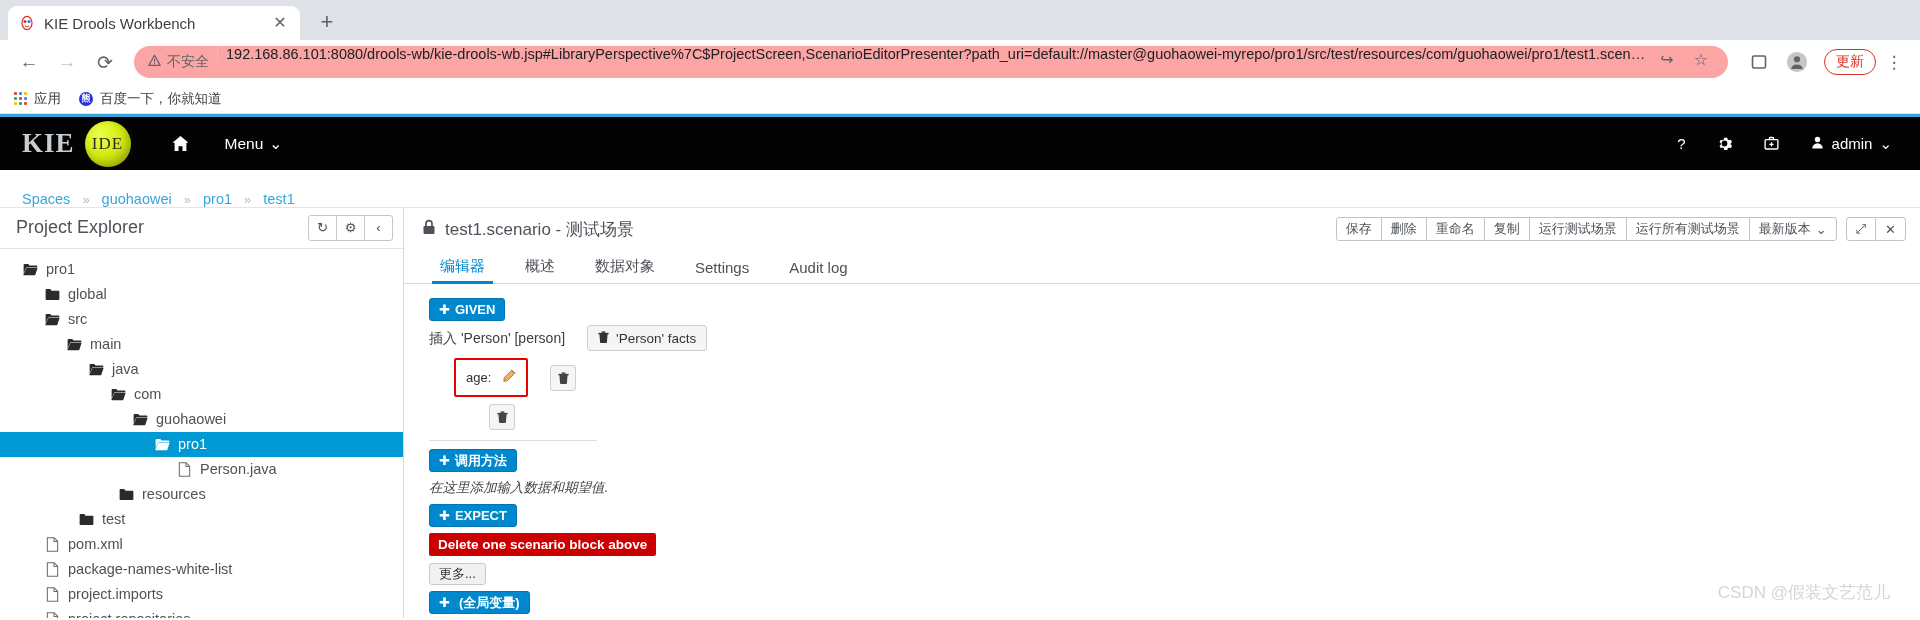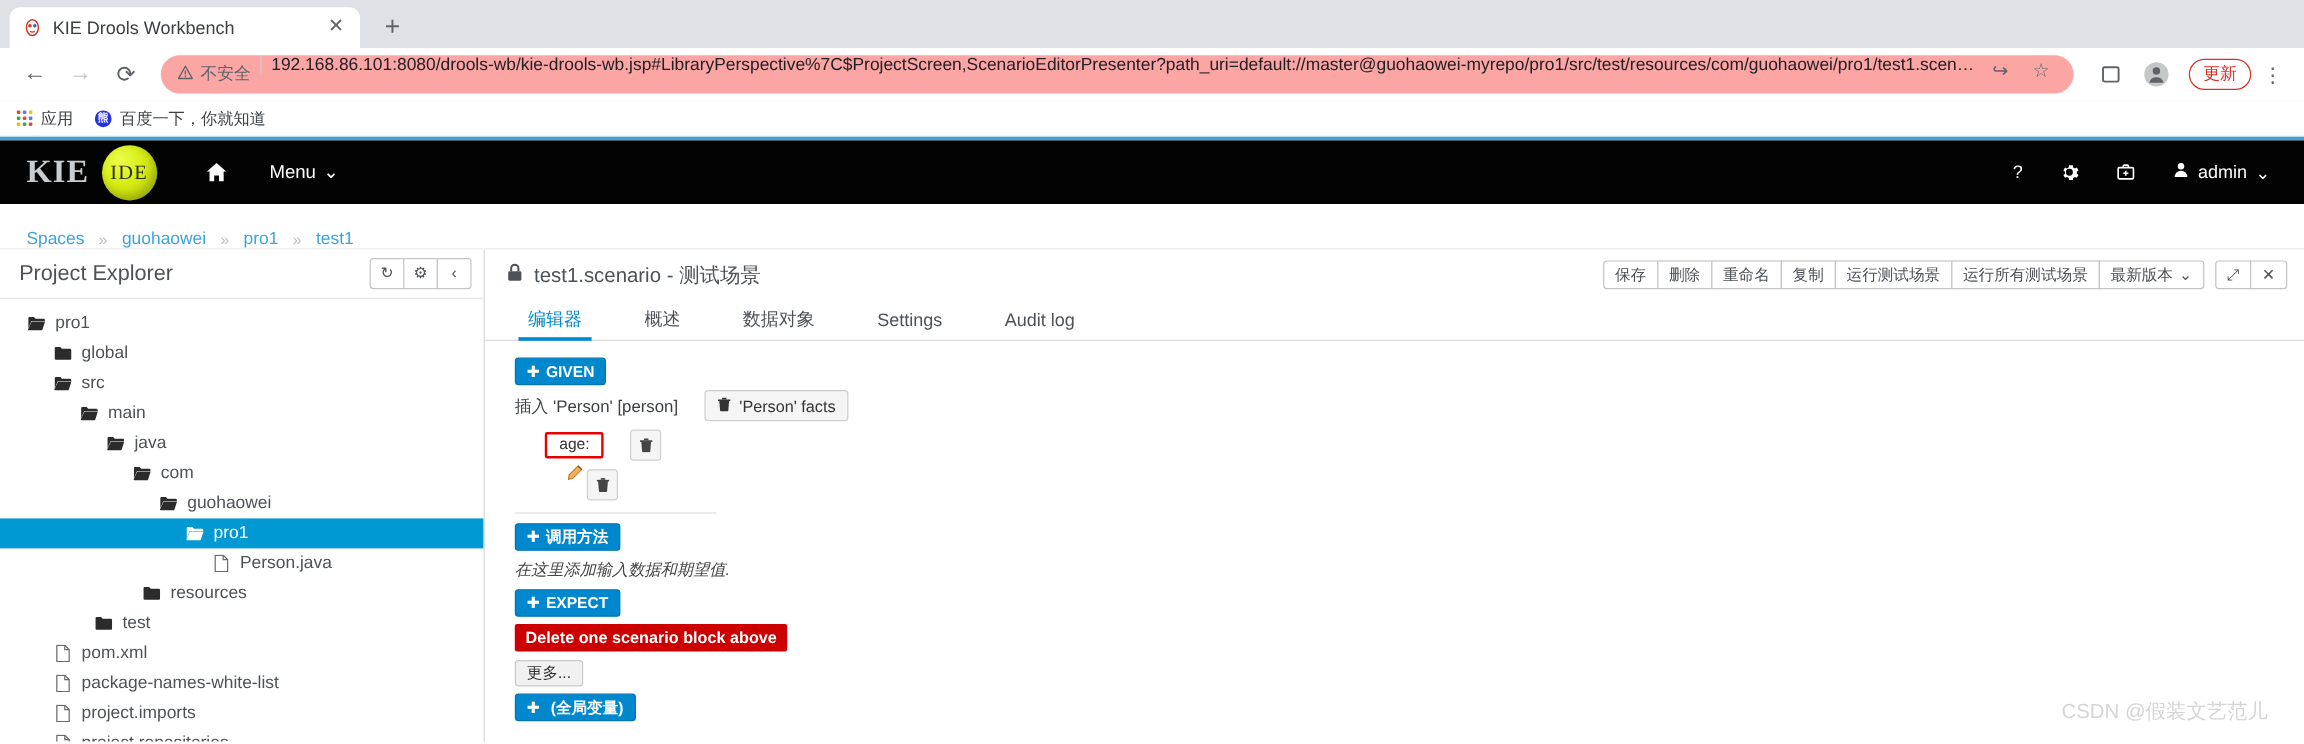--- a/index.html
+++ b/index.html
@@ -98,41 +98,41 @@
   .ed-tools { margin-left:auto; display:flex; align-items:center;}
   .ed-btn {
     height:24px; border:1px solid #c3c3c3; background:#fff; color:#4d5258;
     font-size:13px; padding: 0 9px; display:flex; align-items:center; margin-left:-1px; white-space:nowrap;
   }
   .ed-grp { display:flex; margin-left: 10px;}
   .ed-grp:first-child{margin-left:0}
   .ed-grp .ed-btn:first-child { border-radius:3px 0 0 3px;}
   .ed-grp .ed-btn:last-child { border-radius:0 3px 3px 0;}
 
-  .tabs { height: 34px; display:flex; align-items:flex-end; padding-left: 18px; border-bottom:1px solid #d9d9d9; gap: 16px;}
+  .tabs { height: 34px; display:flex; align-items:flex-end; padding-left: 18px; border-bottom:1px solid #d9d9d9; gap: 4px;}
   .etab { padding: 0 18px 7px 18px; font-size:15px; color:#4d5258; position:relative; }
   .etab.active { color:#0088ce; }
   .etab.active:after { content:''; position:absolute; left:10px; right:10px; bottom:-1px; height:3px; background:#0088ce;}
 
   .canvas { flex:1; padding: 14px 0 0 25px; position:relative; }
 
   .btn-blue {
     background:#0088ce; color:#fff; border:1px solid #0076b5; border-radius:3px;
     font-size:13px; font-weight:bold; height:23px; padding:0 9px;
     display:inline-flex; align-items:center; gap:5px;
   }
   .row1 { display:flex; align-items:flex-start; }
   .insert-line { font-size:14px; color:#3c4043; margin-top:9px; display:flex; align-items:center;}
   .facts-btn {
     border:1px solid #cfcfcf; background:#f5f5f5; border-radius:3px; height:26px;
     padding: 0 10px; display:inline-flex; align-items:center; gap:7px; font-size:13.5px; color:#333;
   }
   .age-box {
-    border: 2px solid #e60000; border-radius:2px; height:22px; padding: 0 10px;
-    display:inline-flex; align-items:center; gap:10px; font-size:13px; color:#333; background:#fff;flex-direction:column;
+    border: 2px solid #e60000; border-radius:2px; height:39px; padding: 0 10px;
+    display:inline-flex; align-items:center; gap:10px; font-size:13px; color:#333; background:#fff;
   }
   .icon-btn {
     width:26px;height:26px;border:1px solid #cfcfcf;background:#f5f5f5;border-radius:3px;
     display:inline-flex;align-items:center;justify-content:center; font-size:13px; color:#444;
   }
   .hr-line { width: 168px; height:1px; background:#ddd; margin: 10px 0 8px 0;}
   .hint-it { font-style:italic; font-size:13.5px; color:#444; margin: 7px 0 7px 0;}
   .del-tip {
     background:#c00; color:#fff; font-size:13.5px; font-weight:bold; border-radius:2px;
     height:23px; padding:0 9px; display:inline-flex; align-items:center;

